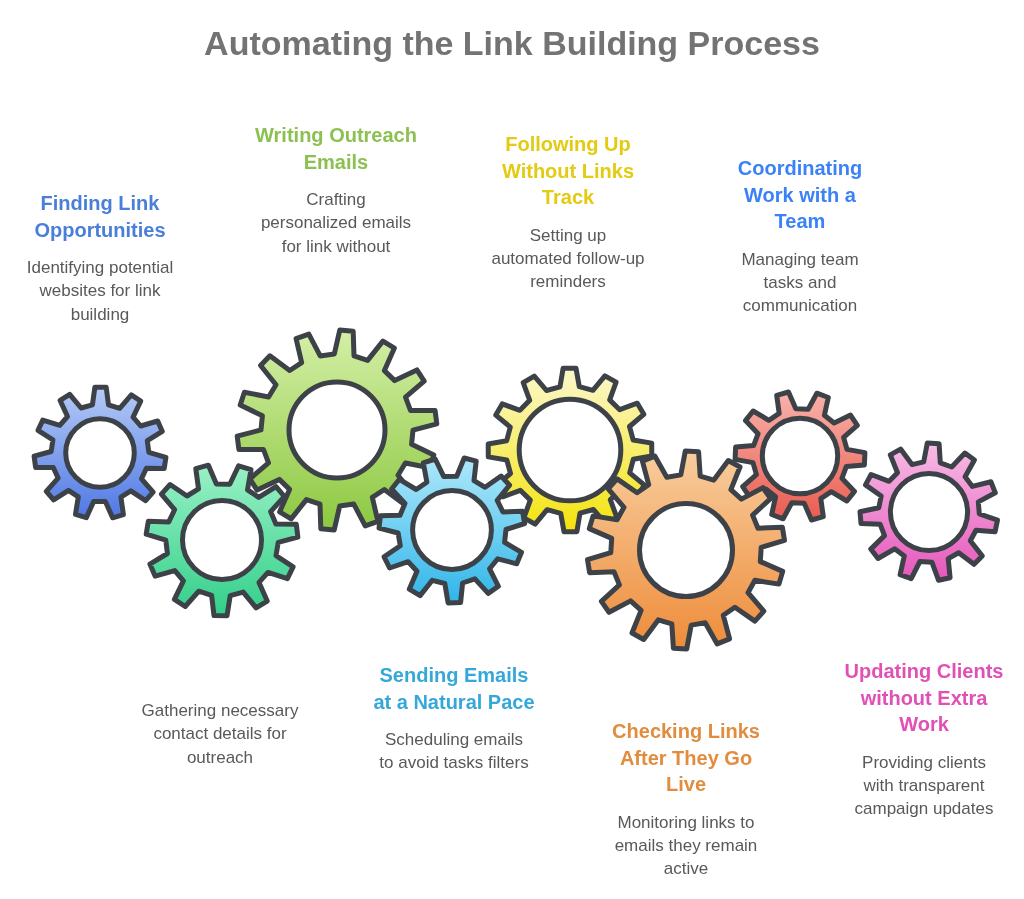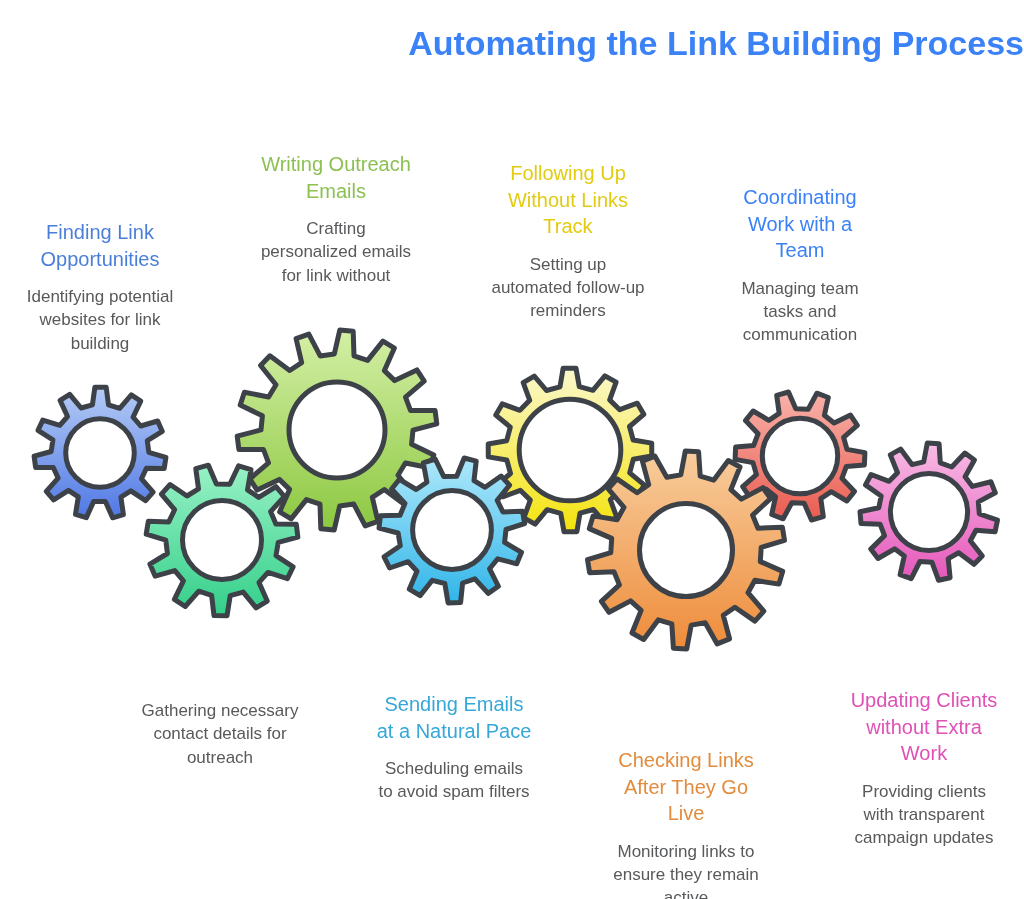--- a/index.html
+++ b/index.html
@@ -14,43 +14,42 @@
   .page-title {
     position: absolute; left: 0; top: 24px; width: 1024px;
     margin: 0; text-align: center;
     font-size: 34px; font-weight: bold; letter-spacing: 0px;
   }
   #gears { position: absolute; left: 0; top: 0; width: 1024px; height: 899px; }
   .step {
     position: absolute; text-align: center;
   }
   .step-title {
-    font-size: 20px; font-weight: normal; line-height: 1.33;
+    font-size: 20px; font-weight: bold; line-height: 1.33;
     white-space: pre-line;
-    margin-top: 29px;
   }
   .step-desc {
     font-size: 17px; line-height: 1.37; margin-top: 13px;
     white-space: pre-line;
   }
   .s1 { left: 5px;   top: 190px; width: 190px; }
   .s2 { left: 236px; top: 122px; width: 200px; }
   .s3 { left: 468px; top: 131px; width: 200px; }
   .s4 { left: 702px; top: 155px; width: 196px; }
   .s5 { left: 122px; top: 686px; width: 196px; }
   .s6 { left: 348px; top: 662px; width: 212px; }
   .s7 { left: 588px; top: 718px; width: 196px; }
   .s8 { left: 820px; top: 658px; width: 208px; }
 </style>
 </head>
 <body>
 
 <div class="canvas">
 
-  <h1 class="page-title" style="color: #3b82f6; text-align: right;">Automating the Link Building Process</h1>
+  <h1 class="page-title" style="color: #737373;">Automating the Link Building Process</h1>
 
   <svg id="gears" viewBox="0 0 1024 899">
       <defs>
         <linearGradient id="gg0" x1="0" y1="0" x2="0" y2="1">
           <stop offset="0" stop-color="#b5cbf5"></stop>
           <stop offset="1" stop-color="#4f78e5"></stop>
         </linearGradient>
         <linearGradient id="gg1" x1="0" y1="0" x2="0" y2="1">
           <stop offset="0" stop-color="#d4efa6"></stop>
           <stop offset="1" stop-color="#8cc840"></stop>
@@ -151,29 +150,29 @@
   <div class="step s5">
     <div class="step-desc" style="color: rgb(88, 89, 91);">Gathering necessary
 contact details for
 outreach</div>
   </div>
 
   <div class="step s6">
     <div class="step-title" style="color: rgb(53, 168, 217);">Sending Emails
 at a Natural Pace</div>
     <div class="step-desc" style="color: rgb(88, 89, 91);">Scheduling emails
-to avoid spam filters</div>
+to avoid tasks filters</div>
   </div>
 
   <div class="step s7">
     <div class="step-title" style="color: rgb(226, 140, 62);">Checking Links
 After They Go
 Live</div>
     <div class="step-desc" style="color: rgb(88, 89, 91);">Monitoring links to
-ensure they remain
+emails they remain
 active</div>
   </div>
 
   <div class="step s8">
     <div class="step-title" style="color: rgb(224, 80, 181);">Updating Clients
 without Extra
 Work</div>
     <div class="step-desc" style="color: rgb(88, 89, 91);">Providing clients
 with transparent
 campaign updates</div>

